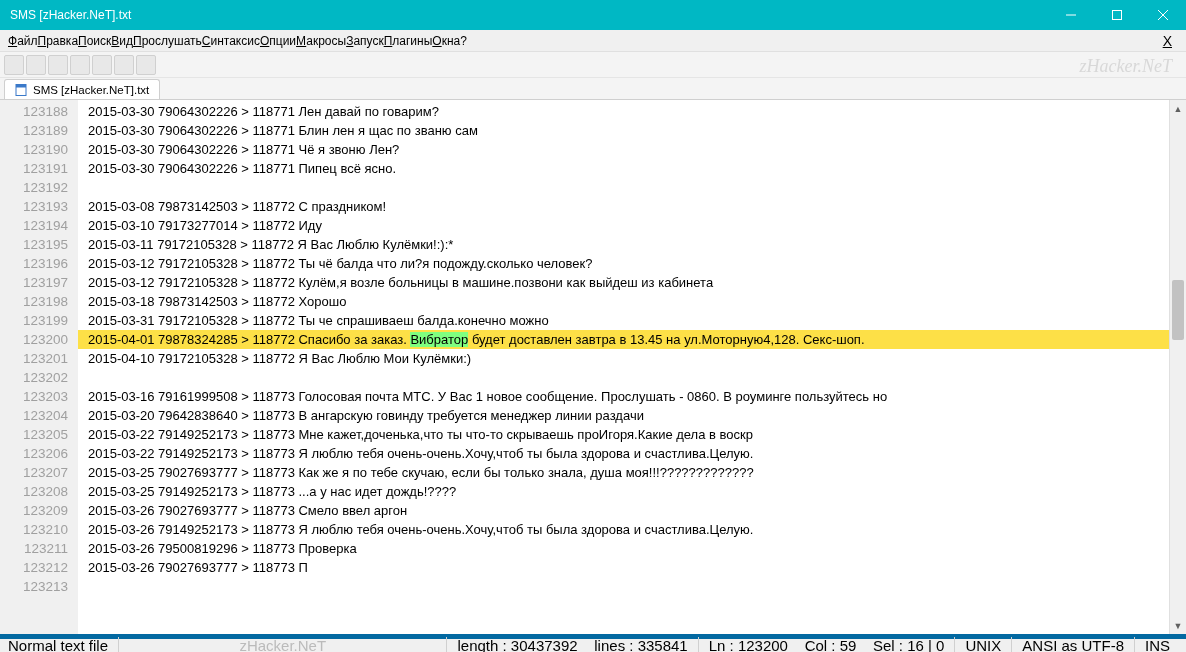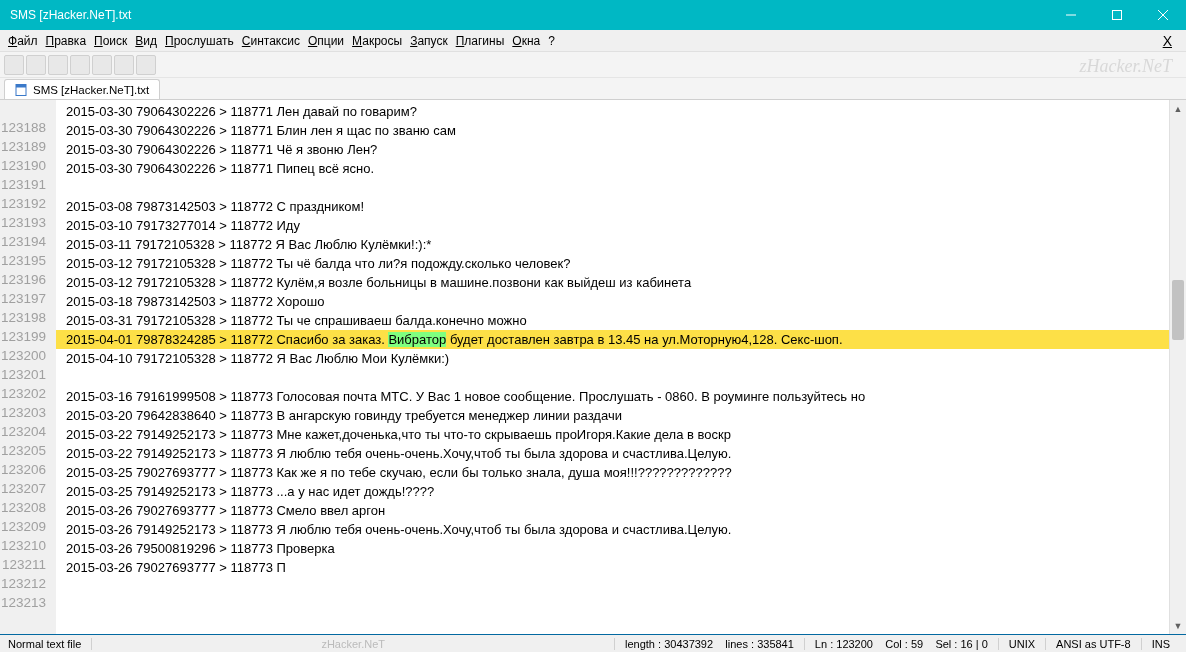--- a/index.html
+++ b/index.html
@@ -2,42 +2,42 @@
 <html><head>
 <meta charset="utf-8">
 <style>
 * { margin:0; padding:0; box-sizing:border-box; font-family:"Segoe UI",Tahoma,sans-serif; }
 html,body { width:1186px; height:652px; overflow:hidden; background:#fff; }
 .titlebar { height:30px; background:#00b8c4; color:#fff; display:flex; align-items:center; padding-left:10px; font-size:12px; }
 .titlebar .title { flex:1; }
 .titlebar .win-btn { width:46px; height:30px; display:flex; align-items:center; justify-content:center; color:#fff; }
 .titlebar .win-btn svg { width:10px; height:10px; stroke:#fff; fill:none; stroke-width:1; }
 .titlebar .close-btn { background:transparent; }
-.menubar { height:22px; background:#f0f0f0; display:flex; align-items:center; padding:0 8px; font-size:12px; gap:8px; color:#000; border-bottom:1px solid #e0e0e0;}
+.menubar { height:22px; background:#f0f0f0; display:flex; align-items:center; padding:0 8px; font-size:12px; gap:0; color:#000; border-bottom:1px solid #e0e0e0;}
 .menubar span { cursor:default; }
 .menubar span::first-letter { text-decoration:underline; }
 .menubar .menu-x { margin-left:auto; margin-right:6px; font-size:14px;}
 .toolbar-stub { height:26px; background:#f4f4f4; border-bottom:1px solid #e5e5e5; display:flex; align-items:center;}
 .toolbar-buttons { display:flex; gap:2px; padding-left:4px;}
 .tool-dot { width:20px; height:20px; background:#e8e8e8; border:1px solid #d0d0d0; border-radius:2px;}
 .tabstrip { height:22px; background:#f4f4f4; display:flex; align-items:flex-end; padding-left:4px; border-bottom:1px solid #cfcfcf;}
 .tab { display:flex; align-items:center; gap:6px; height:20px; padding:0 10px; border:1px solid #cfcfcf; border-bottom:none; background:#fff; font-size:11.5px; border-radius:3px 3px 0 0; color:#000;}
 .tab .file-icon { width:12px; height:12px; }
 .editor-wrap { position:relative; height:calc(100% - 30px - 22px - 26px - 22px - 18px); display:flex; background:#fff;}
-.gutter { width:56px; background:#f0f0f0; color:#a0a0a0; font-family:Consolas,monospace; font-size:13.5px; text-align:right; padding-right:10px; padding-top:18px;}
+.gutter { width:78px; background:#f0f0f0; color:#a0a0a0; font-family:Consolas,monospace; font-size:13.5px; text-align:right; padding-right:10px; padding-top:2px;}
 .gutter div { height:19px; line-height:19px;}
 .code { flex:1; font-family:Consolas,monospace; font-size:13px; color:#000; padding-top:2px; overflow:hidden; position:relative;}
 .code-line { height:19px; line-height:19px; white-space:pre; padding-left:10px;}
 .code-line.highlight-line { background:#fde047; }
 .word-highlight { background:#7fff7f; }
 .scroll-track { position:absolute; right:0; top:0; bottom:0; width:17px; background:#f0f0f0; border-left:1px solid #e0e0e0;}
 .scroll-thumb { position:absolute; left:2px; right:2px; top:180px; height:60px; background:#c2c2c2; border-radius:2px;}
 .scroll-btn { position:absolute; left:0; right:0; height:17px; display:flex; align-items:center; justify-content:center; color:#606060; font-size:9px;}
 .scroll-btn.up { top:0;} .scroll-btn.down { bottom:0;}
-.statusbar { height:18px; background:#f0f0f0; border-top:1px solid #0369a1; display:flex; align-items:center; font-size:11px; color:#000; padding:0 6px;}
+.statusbar { height:18px; background:#f0f0f0; border-top:5px solid #0369a1; display:flex; align-items:center; font-size:15px; color:#000; padding:0 6px;}
 .statusbar .status-cell { border-left:1px solid #d0d0d0; padding:0 10px; white-space:nowrap;}
 .statusbar .status-cell:first-child { border-left:none; padding-left:2px;}
 .statusbar .spacer-cell { flex:1; text-align:center; color:#bbb; }
 .watermark { position:absolute; right:14px; top:56px; color:#d8d8d8; font-size:18px; font-style:italic; pointer-events:none; font-family:Georgia,serif;}
 </style>
 </head>
 <body>
 
 <div class="titlebar">
   <span class="title">SMS [zHacker.NeT].txt</span>

